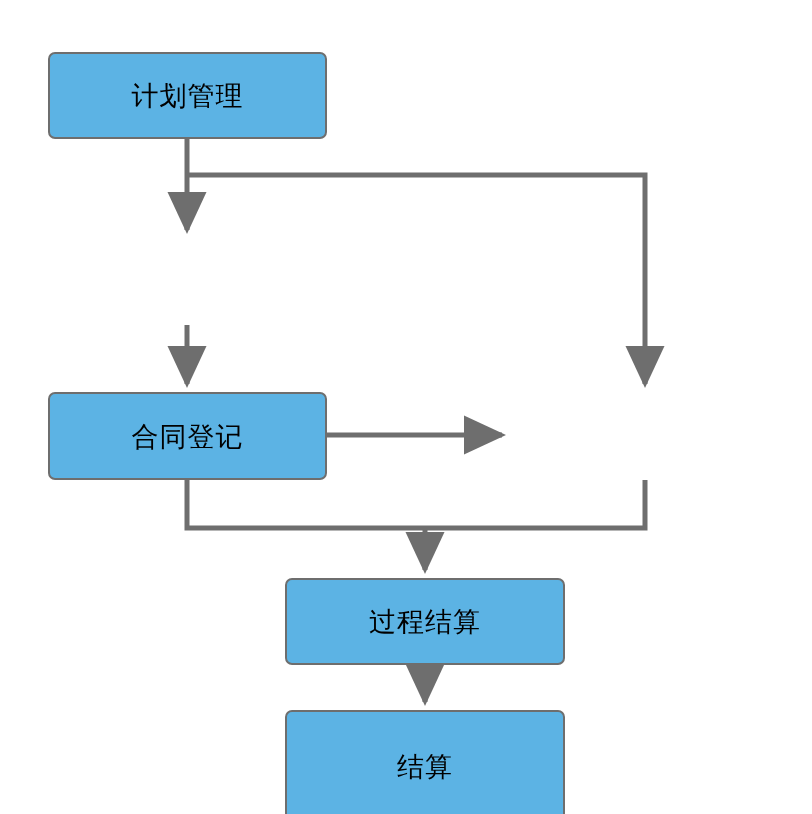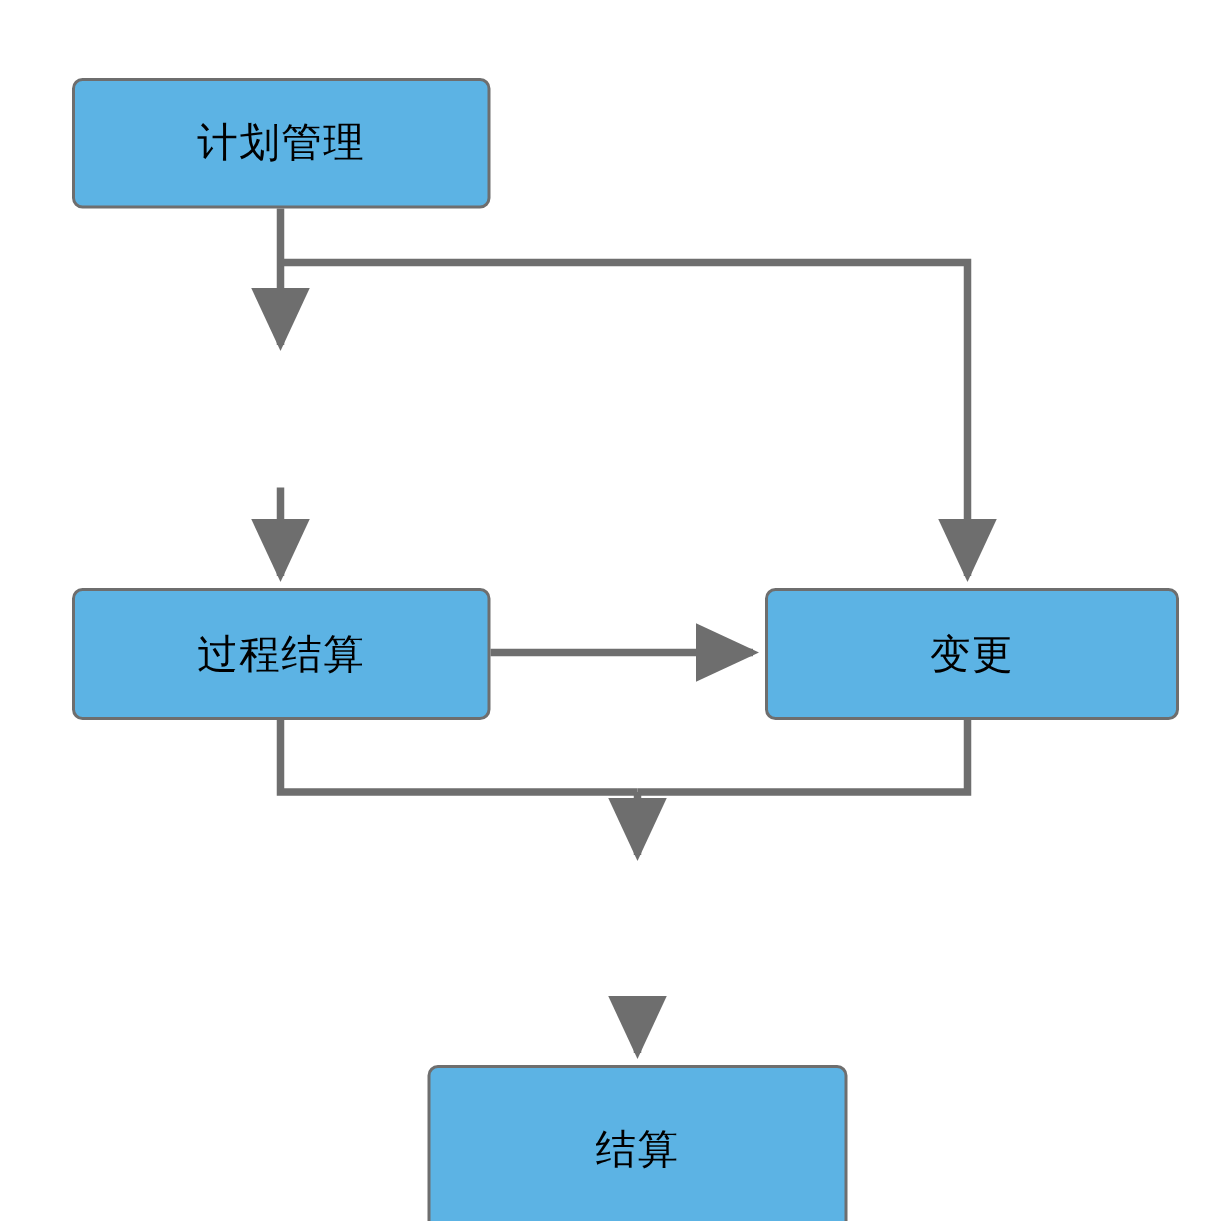--- a/index.html
+++ b/index.html
@@ -73,25 +73,25 @@
 
     <path d="M 425 665 L 425 702" fill="none" stroke="#6E6E6E" stroke-width="5" marker-end="url(#arrowhead)"></path>
   </svg>
 
   <div class="node" style="left:48px; top:52px; width:279px; height:87px;">
     <span class="node-label">计划管理</span>
   </div>
 
 
   <div class="node" style="left:48px; top:392px; width:279px; height:88px;">
+    <span class="node-label">合同登记</span>
+  </div>
+
+
+  <div class="node" style="left:285px; top:578px; width:280px; height:87px;">
     <span class="node-label">过程结算</span>
   </div>
-
-  <div class="node" style="left:510px; top:392px; width:276px; height:88px;">
-    <span class="node-label">变更</span>
-  </div>
-
 
   <div class="node" style="left:285px; top:710px; width:280px; height:112px;">
     <span class="node-label">结算</span>
   </div>
 
 </div>
 
 </body></html>

